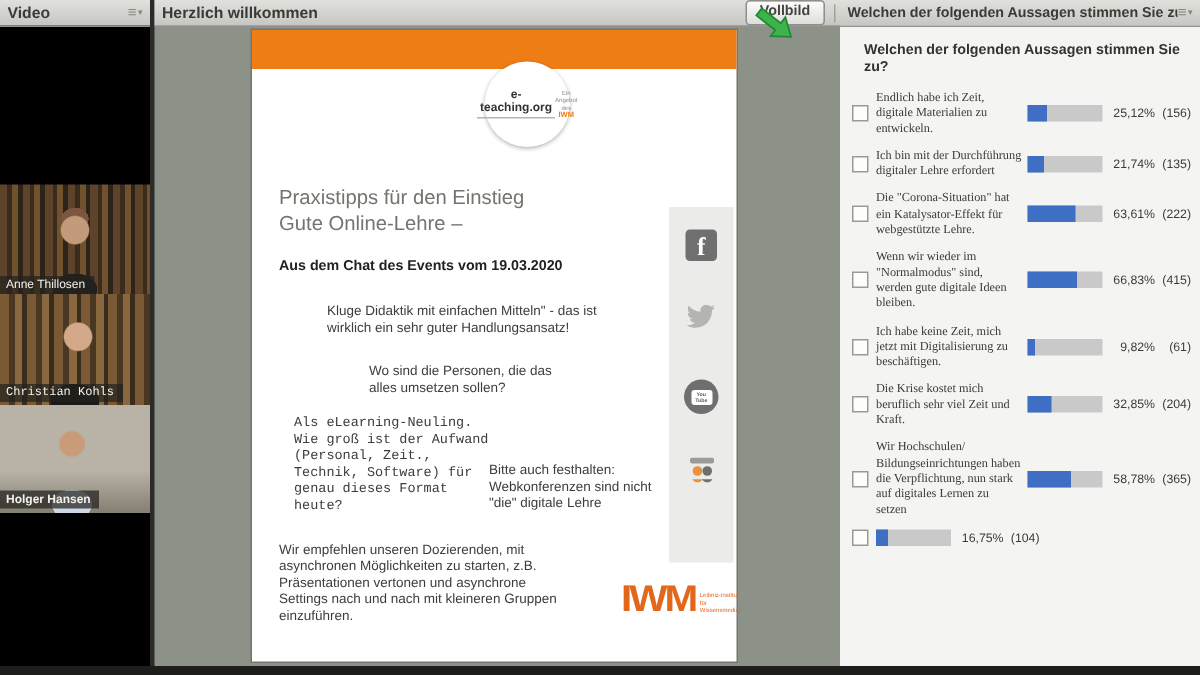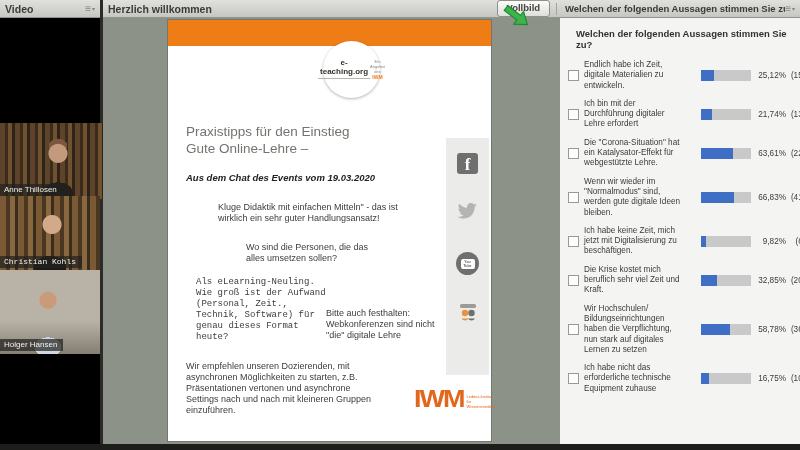--- a/index.html
+++ b/index.html
@@ -23,46 +23,46 @@
     font-size:9.5px;font-weight:bold;color:#45453f;cursor:pointer;}
   .header-divider{flex:none;width:1px;height:12px;background:#a2a29c;margin-right:5px;}
 
   
   .video-body{position:absolute;top:18px;left:0;width:100px;height:432px;background:#000;}
   .feed{position:absolute;left:0;width:100px;overflow:hidden;}
   .feed1{top:105px;height:76px;background:
     radial-gradient(circle 10px at 50% 40%, #c49a7c 0 9px, rgba(0,0,0,0) 10px),
     radial-gradient(ellipse 15px 12px at 50% 30%, #7d5640 0 60%, rgba(0,0,0,0) 61%),
     radial-gradient(ellipse 21px 15px at 50% 92%, #23201c 0 70%, rgba(0,0,0,0) 71%),
-    repeating-linear-gradient(90deg,#5d432a 0 5px,#3a2b1c 5px 8px,#70522f 8px 12px,#2e2318 12px 15px); padding-left: 16px;}
+    repeating-linear-gradient(90deg,#5d432a 0 5px,#3a2b1c 5px 8px,#70522f 8px 12px,#2e2318 12px 15px);}
   .feed2{top:178px;height:75px;background:
     radial-gradient(circle 10px at 52% 38%, #d3a98a 0 9px, rgba(0,0,0,0) 10px),
     radial-gradient(ellipse 23px 16px at 50% 95%, #1c1a18 0 70%, rgba(0,0,0,0) 71%),
     repeating-linear-gradient(90deg,#7a5a35 0 6px,#4a3722 6px 10px,#8a683f 10px 15px,#3a2c1d 15px 18px); font-family: Liberation Mono, monospace;}
-  .feed3{top:252px;height:84px;background:
+  .feed3{top:252px;height:72px;background:
     radial-gradient(circle 9px at 48% 36%, #c99b78 0 8px, rgba(0,0,0,0) 9px),
     radial-gradient(ellipse 19px 14px at 48% 92%, #cdd8e2 0 70%, rgba(0,0,0,0) 71%),
-    linear-gradient(180deg,#b9b2a6 0 60%,#857e72 100%);}
+    linear-gradient(180deg,#b9b2a6 0 60%,#857e72 100%); font-weight: bold;}
   .feed-label{position:absolute;left:0;bottom:3px;background:rgba(35,33,30,.72);color:#f2f1ea;
     font-size:8px;padding:1px 6px 2px 4px;white-space:nowrap;}
 
   
   .share-body{position:absolute;top:18px;left:0;right:0;bottom:0;overflow:hidden;}
   .slide{position:absolute;left:65px;top:2px;width:323px;height:421px;background:#fff;
     box-shadow:0 0 0 1px rgba(0,0,0,.18);}
   .slide-topbar{position:absolute;top:0;left:0;right:0;height:26px;background:#ef7d16;}
   .logo-circle{position:absolute;left:127px;top:21px;width:57px;height:57px;border-radius:50%;
     background:#fff;box-shadow:0 1px 3px rgba(0,0,0,.3);display:flex;flex-direction:row;
     align-items:center;justify-content:center;text-align:center;margin-left:28px;}
   .logo-brand{font-size:8px;font-weight:bold;color:#33322e;border-bottom:1px solid #b5b5af;
     padding:0 2px 2px;margin-bottom:2px;}
   .logo-tagline{font-size:4px;color:#8a8a84;}
   .logo-org{color:#ef7d16;font-weight:bold;font-size:5px;}
   .slide-title{position:absolute;left:18px;top:103px;font-size:13.5px;line-height:17px;color:#70756d;}
-  .slide-heading{position:absolute;left:18px;top:152px;font-size:9.5px;font-weight:bold;color:#21211e;font-style:italic;}
+  .slide-heading{position:absolute;left:18px;top:152px;font-size:9.5px;font-weight:bold;color:#21211e;}
   .quote{position:absolute;font-size:9px;line-height:11px;color:#3c3e39;}
   .q1{left:50px;top:182px;width:200px;}
   .q2{left:78px;top:222px;width:132px;}
   .q3{left:28px;top:257px;width:136px;font-family:Liberation Mono, monospace;}
   .q4{left:158px;top:288px;width:118px;}
   .recommendation{position:absolute;left:18px;top:341px;width:188px;font-size:9px;line-height:11px;color:#3c3e39;}
   .social-strip{position:absolute;right:2px;top:118px;width:43px;height:237px;background:#ebebe9;
     display:flex;flex-direction:column;align-items:center;padding-top:15px;gap:29px;box-sizing:border-box;}
   .fb-icon{width:21px;height:21px;background:#6f6f6f;border-radius:3px;color:#fff;
     font-family:"Liberation Serif","DejaVu Serif",serif;font-weight:bold;font-size:17px;
@@ -77,21 +77,21 @@
   .iwm-sub{font-size:4px;line-height:5px;color:#e2661c;padding-bottom:2px;}
   .annot-arrow{position:absolute;left:400px;top:1px;width:36px;height:27px;z-index:30;}
 
   
   .poll-body{position:absolute;top:18px;left:0;right:0;bottom:0;background:#f4f4f2;overflow:hidden;}
   .poll-question{margin:10px 6px 10px 16px;font-size:9.5px;font-weight:bold;color:#33332f;}
   .poll-rows{margin-left:8px;width:228px;}
   .poll-row{display:flex;align-items:center;margin-bottom:8px;}
   .poll-check{flex:none;width:9px;height:9px;border:1px solid #9a9a94;background:#fdfdfc;
     margin-right:5px;cursor:pointer;}
-  .poll-text{flex:none;width:97px;font-size:8.2px;line-height:10.3px;color:#3b3b37;margin-right:20px;}
+  .poll-text{flex:none;width:97px;font-size:8.2px;line-height:10.3px;color:#3b3b37;margin-right:4px;font-family:Liberation Serif, serif;}
   .poll-bar{flex:none;position:relative;width:50px;height:11px;margin-right:4px;}
   .poll-fill{position:absolute;left:0;top:0;bottom:0;}
   .poll-pct{flex:none;width:31px;text-align:right;font-size:8.2px;color:#3b3b37;}
   .poll-count{flex:none;width:24px;text-align:right;font-size:8.2px;color:#3b3b37;}
 
   .bottom-bar{position:absolute;left:0;top:444px;width:800px;height:6px;background:#1d1d1b;}
 </style>
 </head>
 <body>
 
@@ -257,21 +257,20 @@
             <span class="poll-check"></span>
             <span class="poll-text">Wir Hochschulen/ Bildungseinrichtungen haben die Verpflichtung, nun stark auf digitales Lernen zu setzen</span>
             <span class="poll-bar" style="background: rgb(201, 201, 201);">
               <span class="poll-fill" style="width: 58.78%; background: rgb(63, 110, 197);"></span>
             </span>
             <span class="poll-pct">58,78%</span>
             <span class="poll-count">(365)</span>
           </div>
           <div class="poll-row">
             <span class="poll-check"></span>
-            <span class="poll-text">Ich habe nicht das erforderliche technische Equipment zuhause</span>
             <span class="poll-bar" style="background: rgb(201, 201, 201);">
               <span class="poll-fill" style="width: 16.75%; background: rgb(63, 110, 197);"></span>
             </span>
             <span class="poll-pct">16,75%</span>
             <span class="poll-count">(104)</span>
           </div>
         </div>
     </div>
   </section>
 

